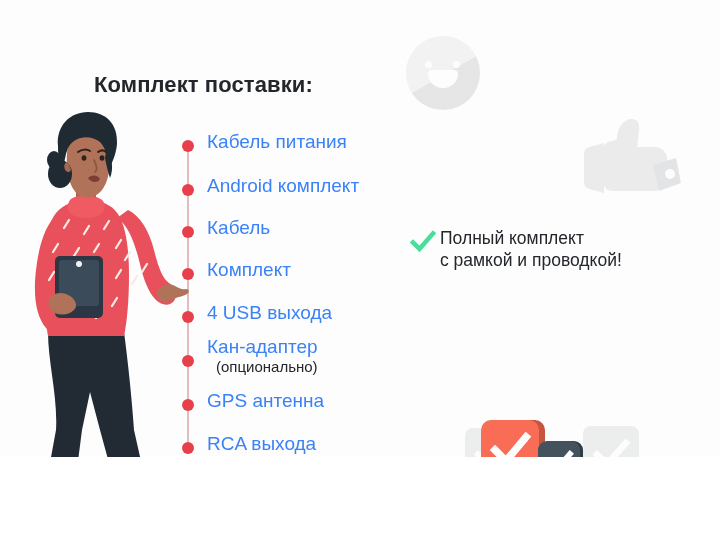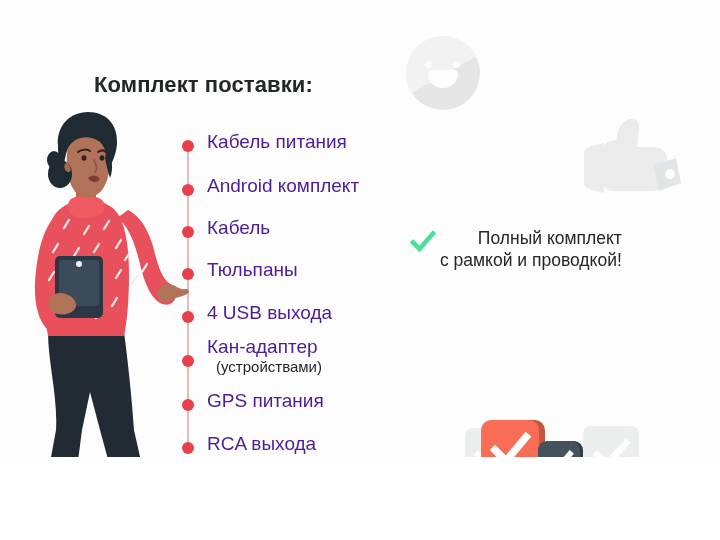--- a/index.html
+++ b/index.html
@@ -101,21 +101,21 @@
     width: 12px;
     height: 12px;
     border-radius: 50%;
     background: #e8404a;
   }
   .li .txt {
     position: absolute;
     left: 27px;
     top: -14px;
     font-size: 19px;
-    color: #4c1d95;
+    color: #3b82f6;
     white-space: nowrap;
     line-height: 1;
   }
   .li .sub {
     position: absolute;
     left: 36px;
     top: 8px;
     font-size: 15px;
     color: #23262b;
     white-space: nowrap;
@@ -127,21 +127,20 @@
     position: absolute;
     left: 410px;
     top: 228px;
     width: 275px;
   }
   .feature {
     position: relative;
     display: flex;
     align-items: flex-start;
     margin-bottom: 14px;
-    text-align: right;
   }
   .feature .check {
     flex: 0 0 auto;
     width: 26px;
     height: 26px;
     margin-top: 1px;
     margin-right: 4px;
   }
   .feature .ftext {
     font-size: 17.5px;
@@ -231,34 +230,34 @@
     <div class="li" style="top:60px">
       <span class="dot"></span>
       <span class="txt">Android комплект</span>
     </div>
     <div class="li" style="top:102px">
       <span class="dot"></span>
       <span class="txt">Кабель</span>
     </div>
     <div class="li" style="top:144px">
       <span class="dot"></span>
-      <span class="txt">Тюльпаны</span>
+      <span class="txt">Комплект</span>
     </div>
     <div class="li" style="top:187px">
       <span class="dot"></span>
       <span class="txt">4 USB выхода</span>
     </div>
     <div class="li" style="top:231px">
       <span class="dot"></span>
       <span class="txt" style="top:-24px">Кан-адаптер</span>
-      <span class="sub" style="top:-2px">(устройствами)</span>
+      <span class="sub" style="top:-2px">(опционально)</span>
     </div>
     <div class="li" style="top:275px">
       <span class="dot"></span>
-      <span class="txt">GPS питания</span>
+      <span class="txt">GPS антенна</span>
     </div>
     <div class="li" style="top:318px">
       <span class="dot"></span>
       <span class="txt">RCA выхода</span>
     </div>
   </div>
 
   <div class="features">
     <div class="feature">
       <span class="check">

